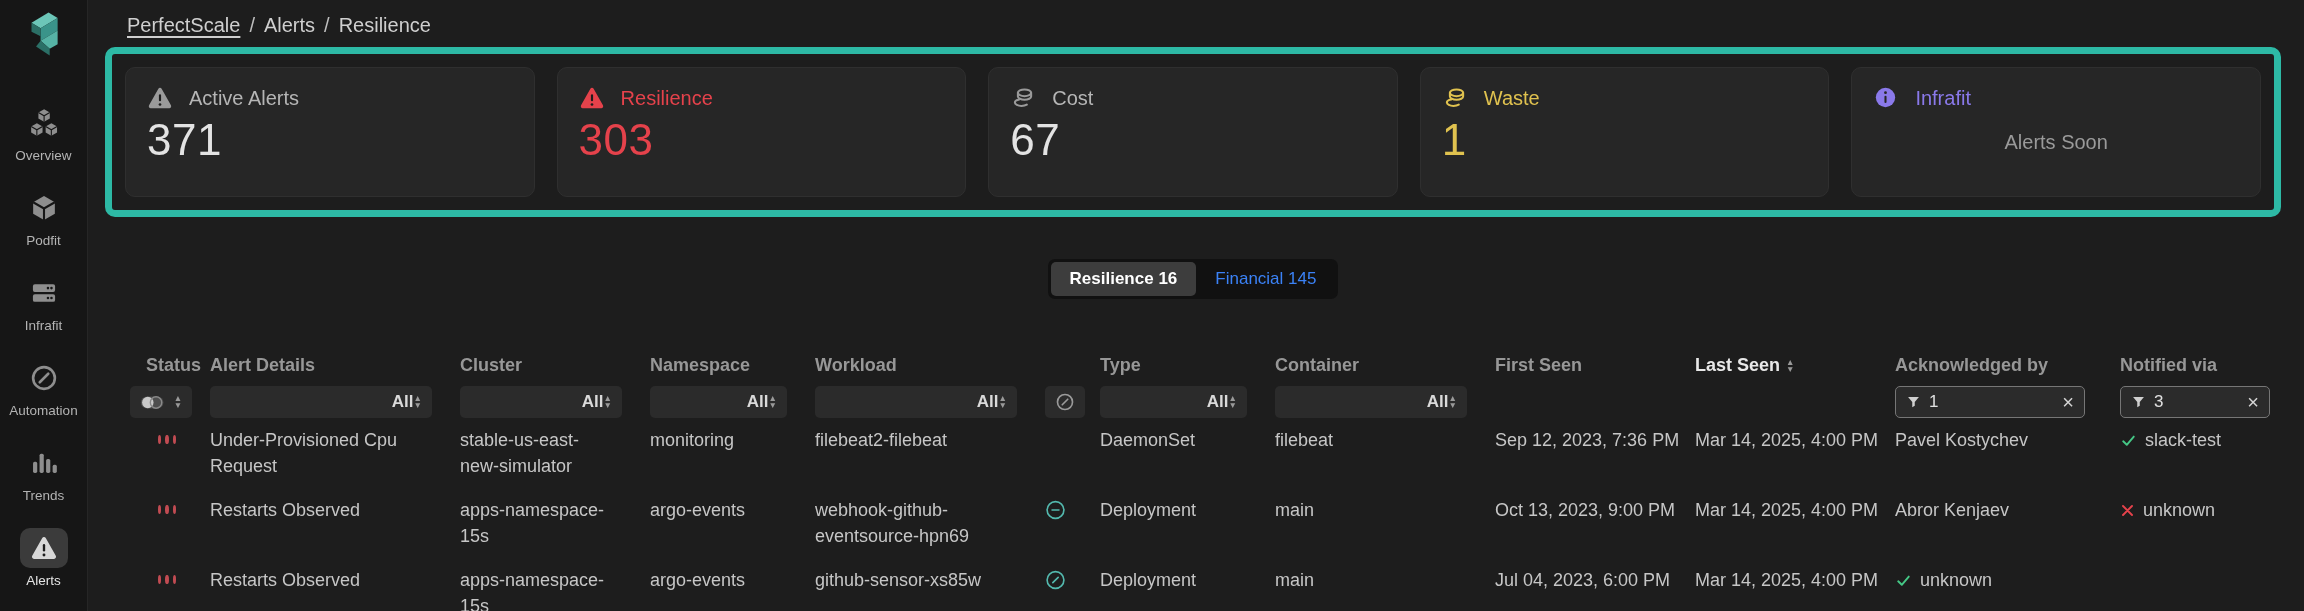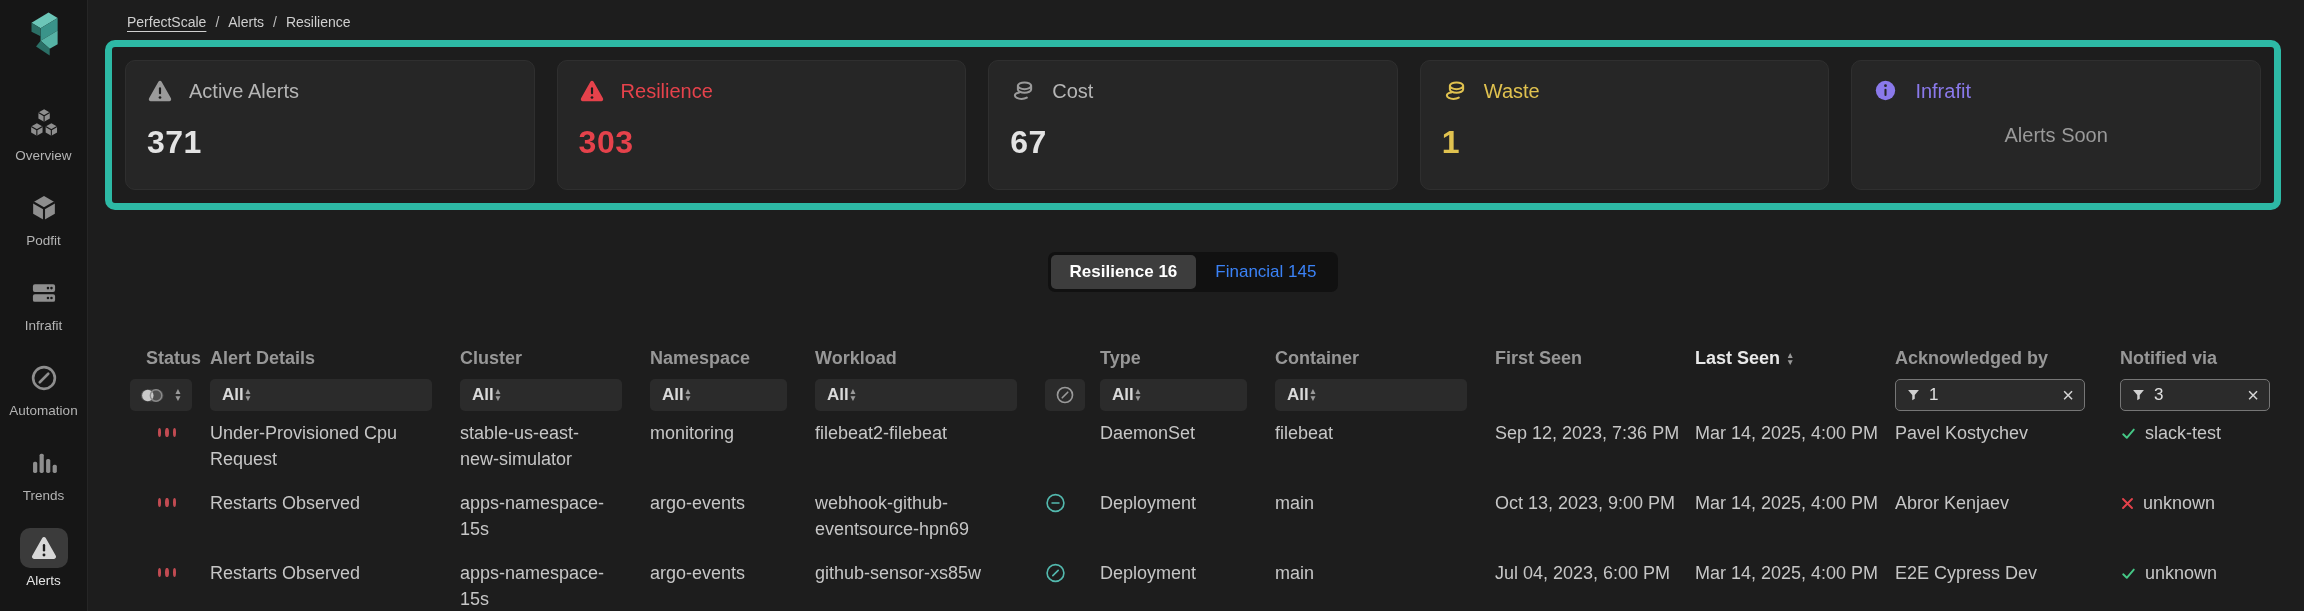--- a/index.html
+++ b/index.html
@@ -13,30 +13,30 @@
   .logo { width:46px; height:50px; margin-bottom:44px; }
   .nav { display:flex; flex-direction:column; gap:25px; width:100%; }
   .nav-item { display:flex; flex-direction:column; align-items:center; gap:5px; cursor:pointer; }
   .icon-box { width:48px; height:40px; display:flex; align-items:center; justify-content:center; color:#8e8e8e; }
   .nav-item.active .icon-box { background:#3b3b3b; border-radius:10px; color:#d8d8d8; }
   .nav-label { font-size:13.5px; color:#b3b3b3; }
   .nav-item.active .nav-label { color:#e4e4e4; }
 
   
   .main { flex:1; padding:0 23px 0 17px; }
-  .breadcrumb { margin:14px 0 0 22px; font-size:14px; color:#cfcfcf; display:flex; gap:9px; align-items:center; }
+  .breadcrumb { margin:14px 0 0 22px; font-size:20px; color:#cfcfcf; display:flex; gap:9px; align-items:center; }
   .breadcrumb .root { text-decoration:underline; text-underline-offset:4px; cursor:pointer; }
   .breadcrumb .sep { color:#bdbdbd; }
 
   
   .stats-border { margin-top:10px; border:7px solid #2db9a5; border-radius:10px; padding:13px; display:flex; gap:22px; }
   .stat-card { flex:1; background:#262626; border:1px solid #2f2f2f; border-radius:10px; height:130px; padding:17px 21px; }
   .stat-head { display:flex; align-items:center; gap:16px; font-size:20px; color:#b5b5b5; }
   .stat-head .s-icon { width:26px; height:26px; display:flex; color:#9a9a9a; }
-  .stat-value { margin-top:20px; font-size:32px; font-weight:700; color:#e3e3e3; letter-spacing:.5px; }
+  .stat-value { margin-top:4px; font-size:44px; font-weight:400; color:#e3e3e3; letter-spacing:.5px; }
   .stat-card.red .stat-head, .stat-card.red .stat-value, .stat-card.red .s-icon { color:#e5424b; }
   .stat-card.yellow .stat-head, .stat-card.yellow .stat-value, .stat-card.yellow .s-icon { color:#e0c24f; }
   .stat-card.purple .stat-head, .stat-card.purple .s-icon { color:#8a79ea; }
   .coming-soon { text-align:center; margin-top:20px; font-size:20px; color:#9a9a9a; }
 
   
   .tabs-row { display:flex; justify-content:center; margin-top:42px; }
   .tabs { background:#111111; border-radius:7px; padding:3px; display:flex; }
   .tab { border:none; background:transparent; color:#3b82f6; font-size:17px; padding:7px 19px; border-radius:5px;
          font-family:inherit; cursor:pointer; }
@@ -44,21 +44,21 @@
 
   
   .table { margin:56px 10px 0 25px; }
   .grid { display:grid; grid-template-columns:80px 250px 190px 165px 230px 55px 175px 220px 200px 200px 225px 150px; }
   .thead { font-size:18px; font-weight:600; color:#979797; align-items:center; }
   .thead .c1 { padding-left:16px; }
   .th-sorted { color:#e8e8e8; display:flex; align-items:center; gap:6px; }
   .sort-arrows, .spin { display:flex; flex-direction:column; font-size:8.5px; line-height:7px; color:#9a9a9a; }
   .tfilters { margin-top:10px; align-items:center; }
   .dd { background:#2b2b2b; border-radius:5px; height:32px; width:calc(100% - 28px); display:flex; align-items:center;
-        justify-content:flex-start; padding:0 10px 0 12px; font-size:17px; font-weight:600; color:#dadada; cursor:pointer; }
+        justify-content:flex-end; padding:0 10px 0 12px; font-size:17px; font-weight:600; color:#dadada; cursor:pointer; }
   .status-filter { background:#2b2b2b; border-radius:5px; height:32px; width:62px; display:flex; align-items:center;
                    justify-content:center; gap:8px; cursor:pointer; }
   .auto-filter { background:#2b2b2b; border-radius:5px; height:32px; width:40px; display:flex; align-items:center;
                  justify-content:center; color:#9a9a9a; cursor:pointer; }
   .chip { background:#2b2b2b; border:1px solid #767676; border-radius:5px; height:32px; display:flex; align-items:center;
           gap:8px; padding:0 10px; font-size:17px; color:#e0e0e0; cursor:pointer; }
   .chip .x { margin-left:auto; color:#d5d5d5; font-size:20px; line-height:1; cursor:pointer; }
   .chip-ack { width:190px; } .chip-not { width:150px; }
 
   .trow { padding:9px 0; font-size:18px; color:#c6c6c6; align-items:start; min-height:61px; }
@@ -433,21 +433,20 @@
         <div class="auto-cell">
           <svg width="22" height="22" viewBox="0 0 22 22">
             <circle cx="11" cy="11" r="8.8" fill="none" stroke="#53b9ae" stroke-width="1.7"></circle>
             <path d="M8.2 13.8 13.8 8.2" stroke="#53b9ae" stroke-width="1.7" stroke-linecap="round"></path>
           </svg>
         </div>
         <div>Deployment</div>
         <div>main</div>
         <div class="nowrap">Jul 04, 2023, 6:00 PM</div>
         <div class="nowrap">Mar 14, 2025, 4:00 PM</div>
-        <div class="nowrap">E2E Cypress Dev</div>
         <div class="notif">
           <svg width="17" height="17" viewBox="0 0 17 17">
             <path d="M3.2 9.3 6.8 12.8 13.8 4.6" fill="none" stroke="#45c886" stroke-width="1.9" stroke-linecap="round" stroke-linejoin="round"></path>
           </svg>
           <span>unknown</span>
         </div>
       </div>
 
     </div>
   </main>

